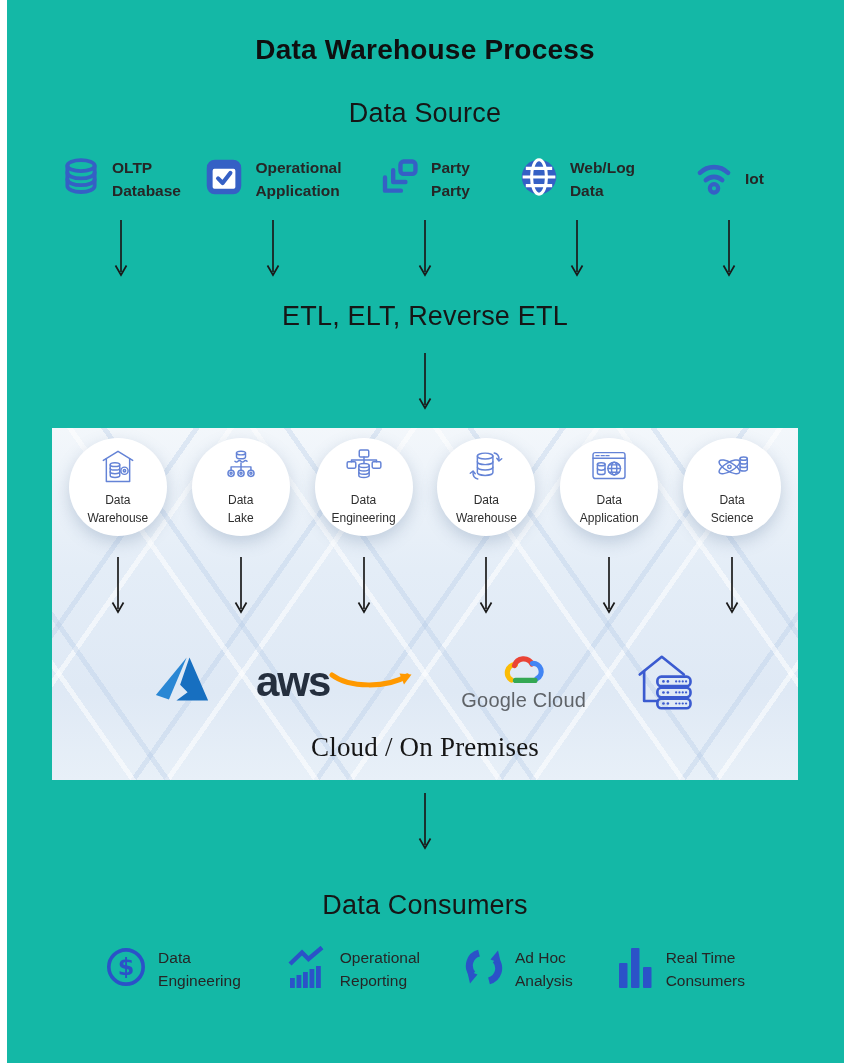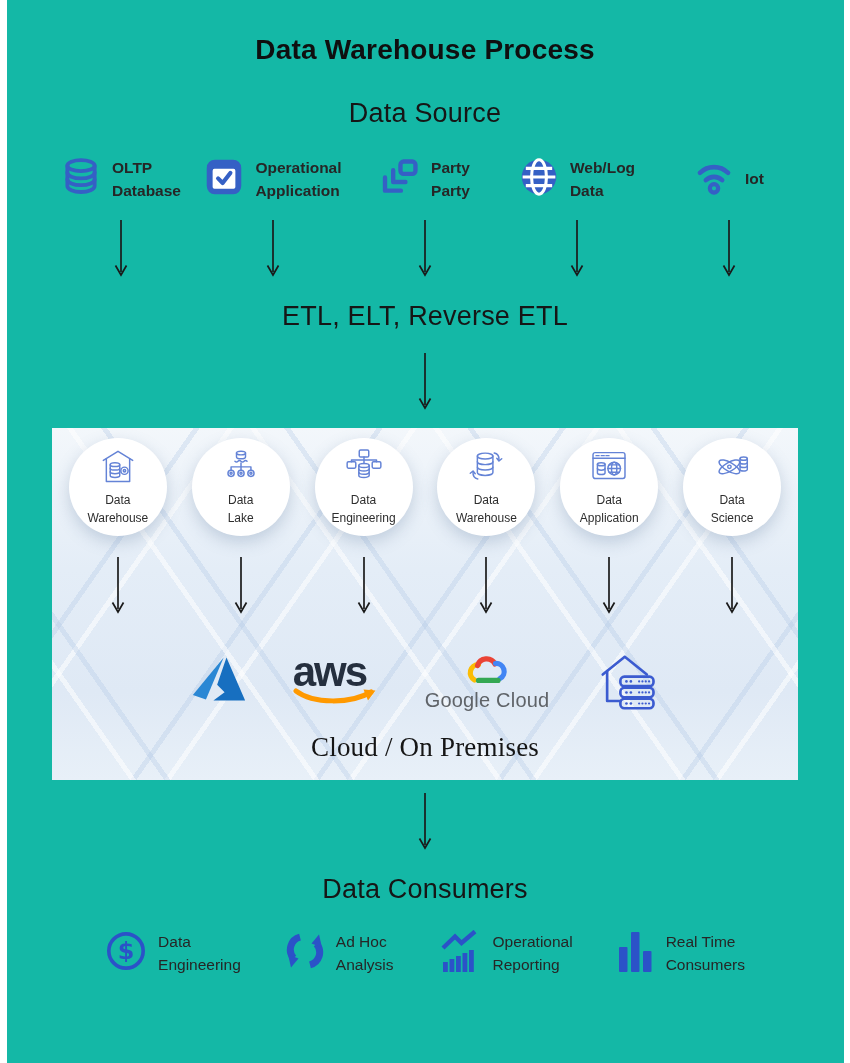--- a/index.html
+++ b/index.html
@@ -4,21 +4,21 @@
 <style>
   html,body{margin:0;padding:0;background:#ffffff;}
   .page{
     position:relative;width:837px;height:1063px;margin:0 auto;background:#14b8a6;
     font-family:"Liberation Sans", sans-serif;color:#1c1c1c;overflow:hidden;
   }
   .title{margin-top:34px;text-align:center;font-size:28px;font-weight:700;color:#0f0f0f;letter-spacing:.2px;}
   .heading{text-align:center;font-size:27px;font-weight:400;color:#161616;letter-spacing:.2px;}
   .h-source{margin-top:32px;}
   .h-etl{margin-top:24px;}
-  .h-consumers{margin-top:24px;}
+  .h-consumers{margin-top:40px;}
 
   .row5{display:flex;justify-content:center;margin-top:24px;font-weight:bold;}
   .col{width:152px;display:flex;flex-direction:column;align-items:center;}
   .pair{display:flex;align-items:center;gap:11px;min-height:52px;}
   .lbl{font-size:15.5px;line-height:1.5;color:#262626;}
   .lbl span{display:block;}
   .col .arr{margin-top:14px;}
 
   .arr{display:block;}
 
@@ -37,21 +37,21 @@
   .circle{
     width:98px;height:98px;border-radius:50%;background:#ffffff;
     box-shadow:0 6px 16px rgba(100,125,160,.30);
     display:flex;flex-direction:column;align-items:center;justify-content:center;gap:3px;
   }
   .clbl{font-size:12px;text-align:center;line-height:1.45;color:#2e2e2e;}
   .clbl span{display:block;}
   .ccol .arr{margin-top:20px;}
 
   .logos{display:flex;align-items:center;justify-content:center;gap:46px;margin-top:28px;height:80px;}
-  .aws-logo{display:flex;flex-direction:column;}
+  .aws-logo{display:flex;flex-direction:row;align-items:center;}
   .aws-text{font-size:42px;font-weight:700;color:#252F3E;letter-spacing:-2px;line-height:.78;}
   .gcloud-logo{display:flex;flex-direction:column;align-items:center;gap:3px;}
   .gcloud-text{font-size:20px;color:#5F6368;letter-spacing:.2px;}
   .caption{margin-top:10px;font-family:Liberation Serif, serif;}
 
   .crow{display:flex;justify-content:center;gap:44px;margin-top:22px;}
 </style>
 </head>
 <body>
 
@@ -403,54 +403,54 @@
         </svg>
       </span>
       <span class="lbl">
         <span>Data</span>
         <span>Engineering</span>
       </span>
     </div>
 
     <div class="pair">
       <span>
-        <svg width="40" height="44" viewBox="0 0 40 44" fill="none">
-          <path d="M8.5 29 A12.8 12.8 0 0 1 15 8.2" stroke="#2B52C8" stroke-width="7"></path>
-          <polygon points="3,25.5 13.5,29.5 6,38.5" fill="#2B52C8"></polygon>
-          <path d="M31.5 15 A12.8 12.8 0 0 1 25 35.8" stroke="#2B52C8" stroke-width="7"></path>
-          <polygon points="37,18.5 26.5,14.5 34,5.5" fill="#2B52C8"></polygon>
-        </svg>
-      </span>
-      <span class="lbl">
-        <span>Ad Hoc</span>
-        <span>Analysis</span>
-      </span>
-    </div>
-
-    <div class="pair">
-      <span>
         <svg width="44" height="42" viewBox="0 0 40 42">
           <g fill="#2B52C8">
             <rect x="3" y="32" width="4.8" height="10"></rect>
             <rect x="9.5" y="29" width="4.8" height="13"></rect>
             <rect x="16" y="26" width="4.8" height="16"></rect>
             <rect x="22.5" y="23" width="4.8" height="19"></rect>
             <rect x="29" y="20" width="4.8" height="22"></rect>
           </g>
           <path d="M3 18 L15 6.5 L21.5 13 L35 1.5" stroke="#2B52C8" stroke-width="4.4" fill="none"></path>
         </svg>
       </span>
       <span class="lbl">
         <span>Operational</span>
         <span>Reporting</span>
       </span>
     </div>
 
     <div class="pair">
       <span>
+        <svg width="40" height="44" viewBox="0 0 40 44" fill="none">
+          <path d="M8.5 29 A12.8 12.8 0 0 1 15 8.2" stroke="#2B52C8" stroke-width="7"></path>
+          <polygon points="3,25.5 13.5,29.5 6,38.5" fill="#2B52C8"></polygon>
+          <path d="M31.5 15 A12.8 12.8 0 0 1 25 35.8" stroke="#2B52C8" stroke-width="7"></path>
+          <polygon points="37,18.5 26.5,14.5 34,5.5" fill="#2B52C8"></polygon>
+        </svg>
+      </span>
+      <span class="lbl">
+        <span>Ad Hoc</span>
+        <span>Analysis</span>
+      </span>
+    </div>
+
+    <div class="pair">
+      <span>
         <svg width="38" height="42" viewBox="0 0 38 42" fill="#2B52C8">
           <rect x="2" y="17" width="8.5" height="25" rx="1"></rect>
           <rect x="14" y="2" width="8.5" height="40" rx="1"></rect>
           <rect x="26" y="21" width="8.5" height="21" rx="1"></rect>
         </svg>
       </span>
       <span class="lbl">
         <span>Real Time</span>
         <span>Consumers</span>
       </span>

